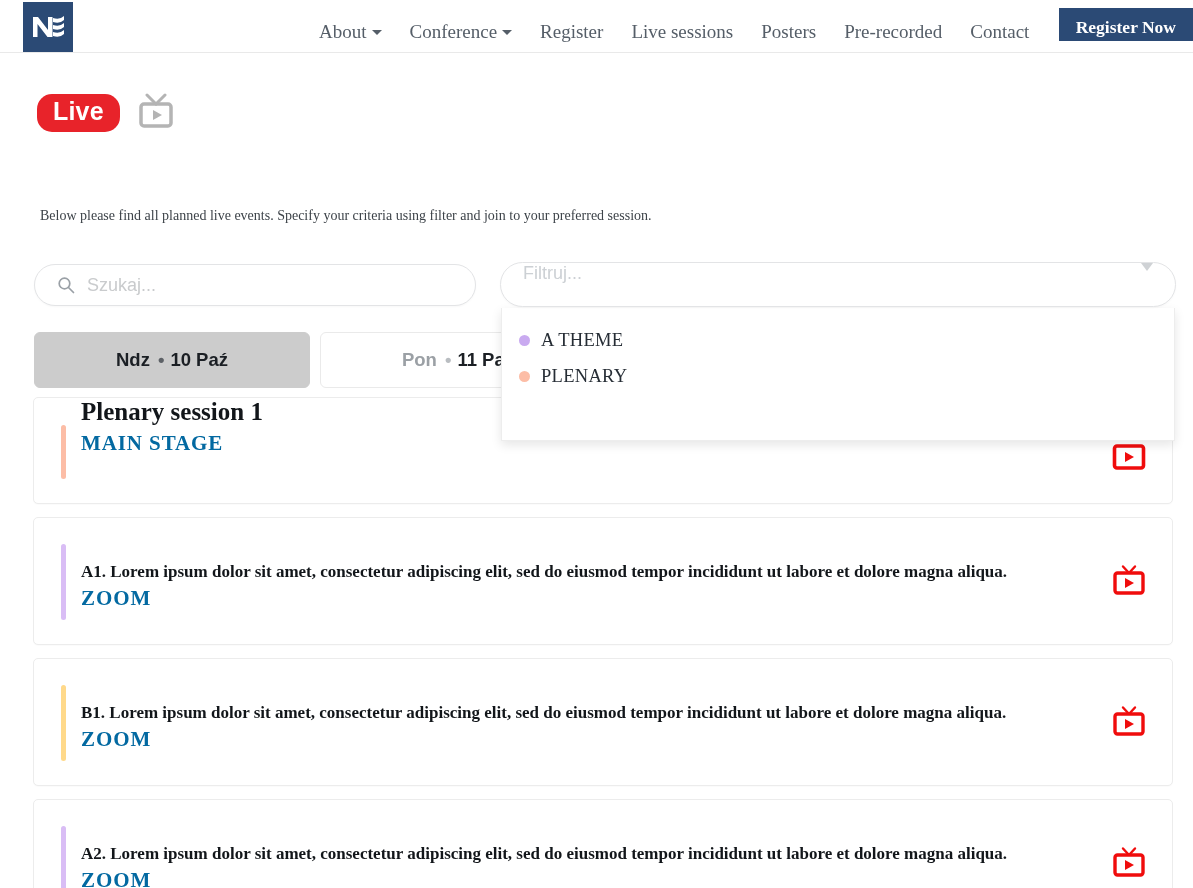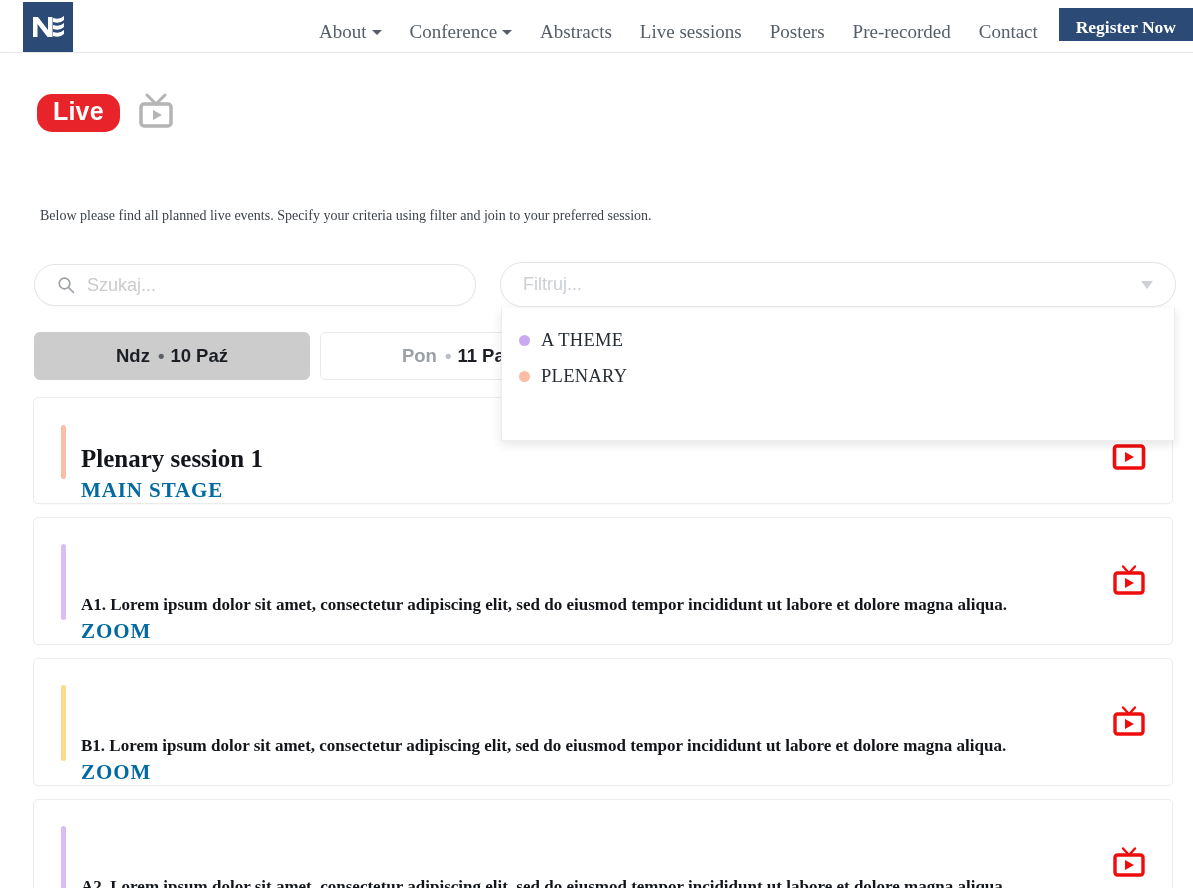--- a/index.html
+++ b/index.html
@@ -135,21 +135,20 @@
   .search-input::placeholder { color: #c9cbcd; }
 
   .filter-wrap {
     position: absolute;
     left: 500px; top: 209px;
     width: 676px; height: 45px;
     border: 1px solid #e3e4e6;
     border-radius: 23px;
     background: #ffffff;
     display: flex;
-    align-items: center;
     padding: 0 22px;
     box-shadow: 0 1px 2px rgba(0,0,0,0.03);
     z-index: 30;
   }
   .filter-placeholder {
     flex: 1 1 auto;
     font-size: 18px;
     font-family: "Liberation Sans", sans-serif;
     color: #ccd0d4;
   }
@@ -192,21 +191,21 @@
 
   
   .day-tabs {
     position: absolute;
     left: 34px; top: 279px;
     display: flex;
     gap: 10px;
     z-index: 5;
   }
   .day-tab {
-    width: 276px; height: 48px;
+    width: 276px; height: 56px;
     border-radius: 6px;
     display: flex;
     align-items: center;
     justify-content: center;
     font-size: 18.5px;
     font-family: "Liberation Sans", sans-serif;
     font-weight: bold;
     cursor: pointer;
     background: #ffffff;
     border: 1px solid #eaeaea;
@@ -229,21 +228,21 @@
     width: 1140px;
   }
   .card {
     position: relative;
     width: 1140px;
     background: #ffffff;
     border: 1px solid #ececec;
     border-radius: 5px;
     margin-bottom: 13px;
     display: flex;
-    align-items: flex-end;
+    align-items: flex-start;
     box-shadow: 0 1px 1px rgba(0,0,0,0.02);
   }
   .card.plenary { height: 107px; }
   .card.tall { height: 128px; }
   .color-bar {
     position: absolute;
     left: 27px;
     width: 5px;
     border-radius: 3px;
   }
@@ -291,21 +290,21 @@
       <path d="M2 25 L2 5 L7 5 L17 18 L17 5 L21.5 5 L21.5 25 L16.5 25 L6.5 12 L6.5 25 Z" fill="#ffffff"></path>
       <path d="M22 6 Q29 8 33 4 L33 8 Q29 12 22 10 Z" fill="#ffffff"></path>
       <path d="M22 13 Q29 15 33 11 L33 15 Q29 19 22 17 Z" fill="#ffffff"></path>
       <path d="M22 20 Q29 22 33 18 L33 22 Q29 26 22 24 Z" fill="#ffffff"></path>
     </svg>
   </div>
 
   <div class="nav-links">
     <a class="nav-link"><span>About</span><span class="caret"></span></a>
     <a class="nav-link"><span>Conference</span><span class="caret"></span></a>
-    <a class="nav-link">Abstracts</a>
+    <a class="nav-link">Register</a>
     <a class="nav-link">Live sessions</a>
     <a class="nav-link">Posters</a>
     <a class="nav-link">Pre-recorded</a>
     <a class="nav-link">Contact</a>
   </div>
 
   <button class="register-btn">Register Now</button>
 </div>
 
 <div class="page">

